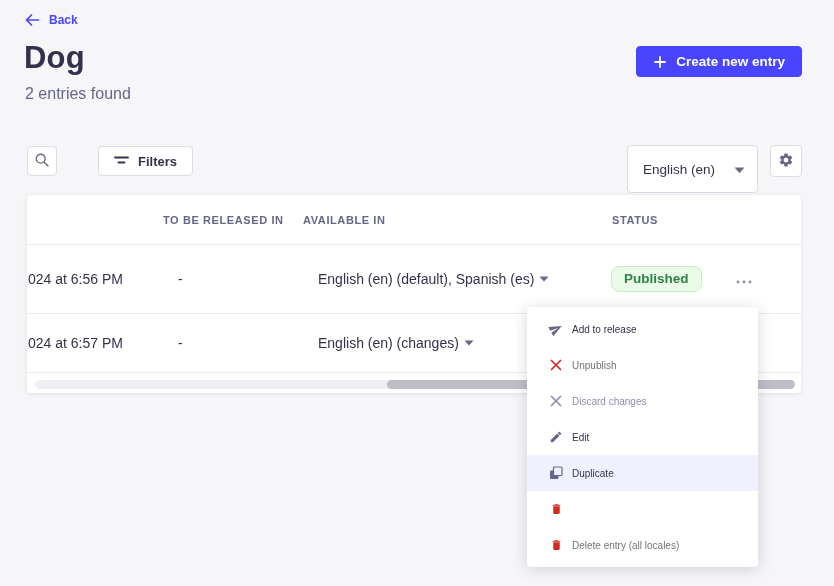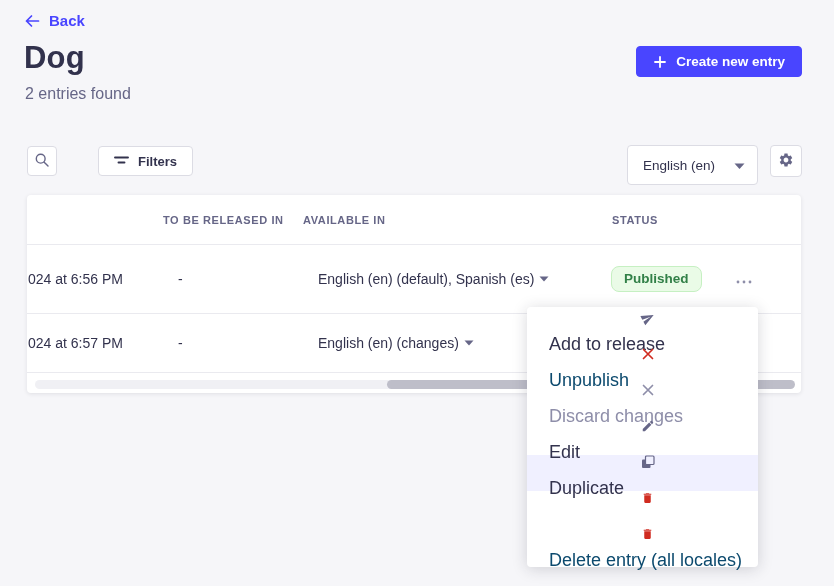--- a/index.html
+++ b/index.html
@@ -10,21 +10,21 @@
     font-family:"Liberation Sans", sans-serif;
     color:#32324D;
     overflow:hidden;
   }
   .abs { position:absolute; }
 
   
   .back-link {
     top:12px; left:24px;
     display:flex; align-items:center; gap:9px;
-    color:#4945FF; font-size:15px; font-weight:600;
+    color:#4945FF; font-size:12px; font-weight:600;
     text-decoration:none; cursor:pointer;
   }
   .page-title {
     top:40px; left:24px;
     font-size:31px; font-weight:700; color:#32324D;
     letter-spacing:0.2px;
   }
   .page-subtitle {
     top:85px; left:25px;
     font-size:16px; color:#666687;
@@ -46,21 +46,21 @@
   }
   .search-btn { top:146px; left:27px; width:30px; height:30px; }
   .filters-btn {
     top:146px; left:66px; height:30px;
     display:flex; align-items:center; gap:9px; padding:0 15px;
     background:#FFFFFF; border:1px solid #DCDCE4; border-radius:4px;
     font-size:13px; font-weight:600; color:#32324D;
     cursor:pointer; font-family:inherit;margin-left:32px;
   }
   .locale-select {
-    top:145px; left:627px; width:131px; height:40px;
+    top:145px; left:627px; width:131px; height:48px;
     display:flex; align-items:center; justify-content:space-between;
     padding:0 12px 0 15px;
     background:#FFFFFF; border:1px solid #DCDCE4; border-radius:4px;
     font-size:13.5px; color:#32324D; cursor:pointer;
   }
   .gear-btn { top:145px; left:770px; width:32px; height:32px; }
 
   
   .table-card {
     top:195px; left:27px; width:774px; height:198px;
@@ -110,26 +110,26 @@
   }
 
   
   .context-menu {
     top:307px; left:527px; width:231px;
     background:#FFFFFF; border-radius:4px;
     box-shadow:0 2px 15px rgba(33,33,52,0.18);
     padding:4px 0; z-index:10;
   }
   .menu-item {
-    height:36px; display:flex; gap:9px;
+    height:36px; display:flex; align-items:center; gap:9px;
     padding:0 12px 0 22px;
-    font-size:18px; color:#32324D; cursor:pointer; white-space:nowrap;flex-direction:column;
+    font-size:10px; color:#32324D; cursor:pointer; white-space:nowrap;
   }
   .menu-item.highlighted { background:#F0F0FF; }
-  .menu-item.danger { color:#0c4a6e; }
+  .menu-item.danger { color:#737373; }
   .menu-item.disabled { color:#8E8EA9; cursor:default; }
   .mi-icon { flex:0 0 14px; display:flex; align-items:center; justify-content:center; }
 </style>
 </head>
 <body>
 
 <a class="abs back-link">
   <span class="mi-icon">
     <svg width="16" height="16" viewBox="0 0 16 16">
         <path d="M14.5 8H2.5 M7.5 3 L2.5 8 L7.5 13" stroke="#4945FF" stroke-width="1.7" fill="none" stroke-linecap="round" stroke-linejoin="round"></path>

